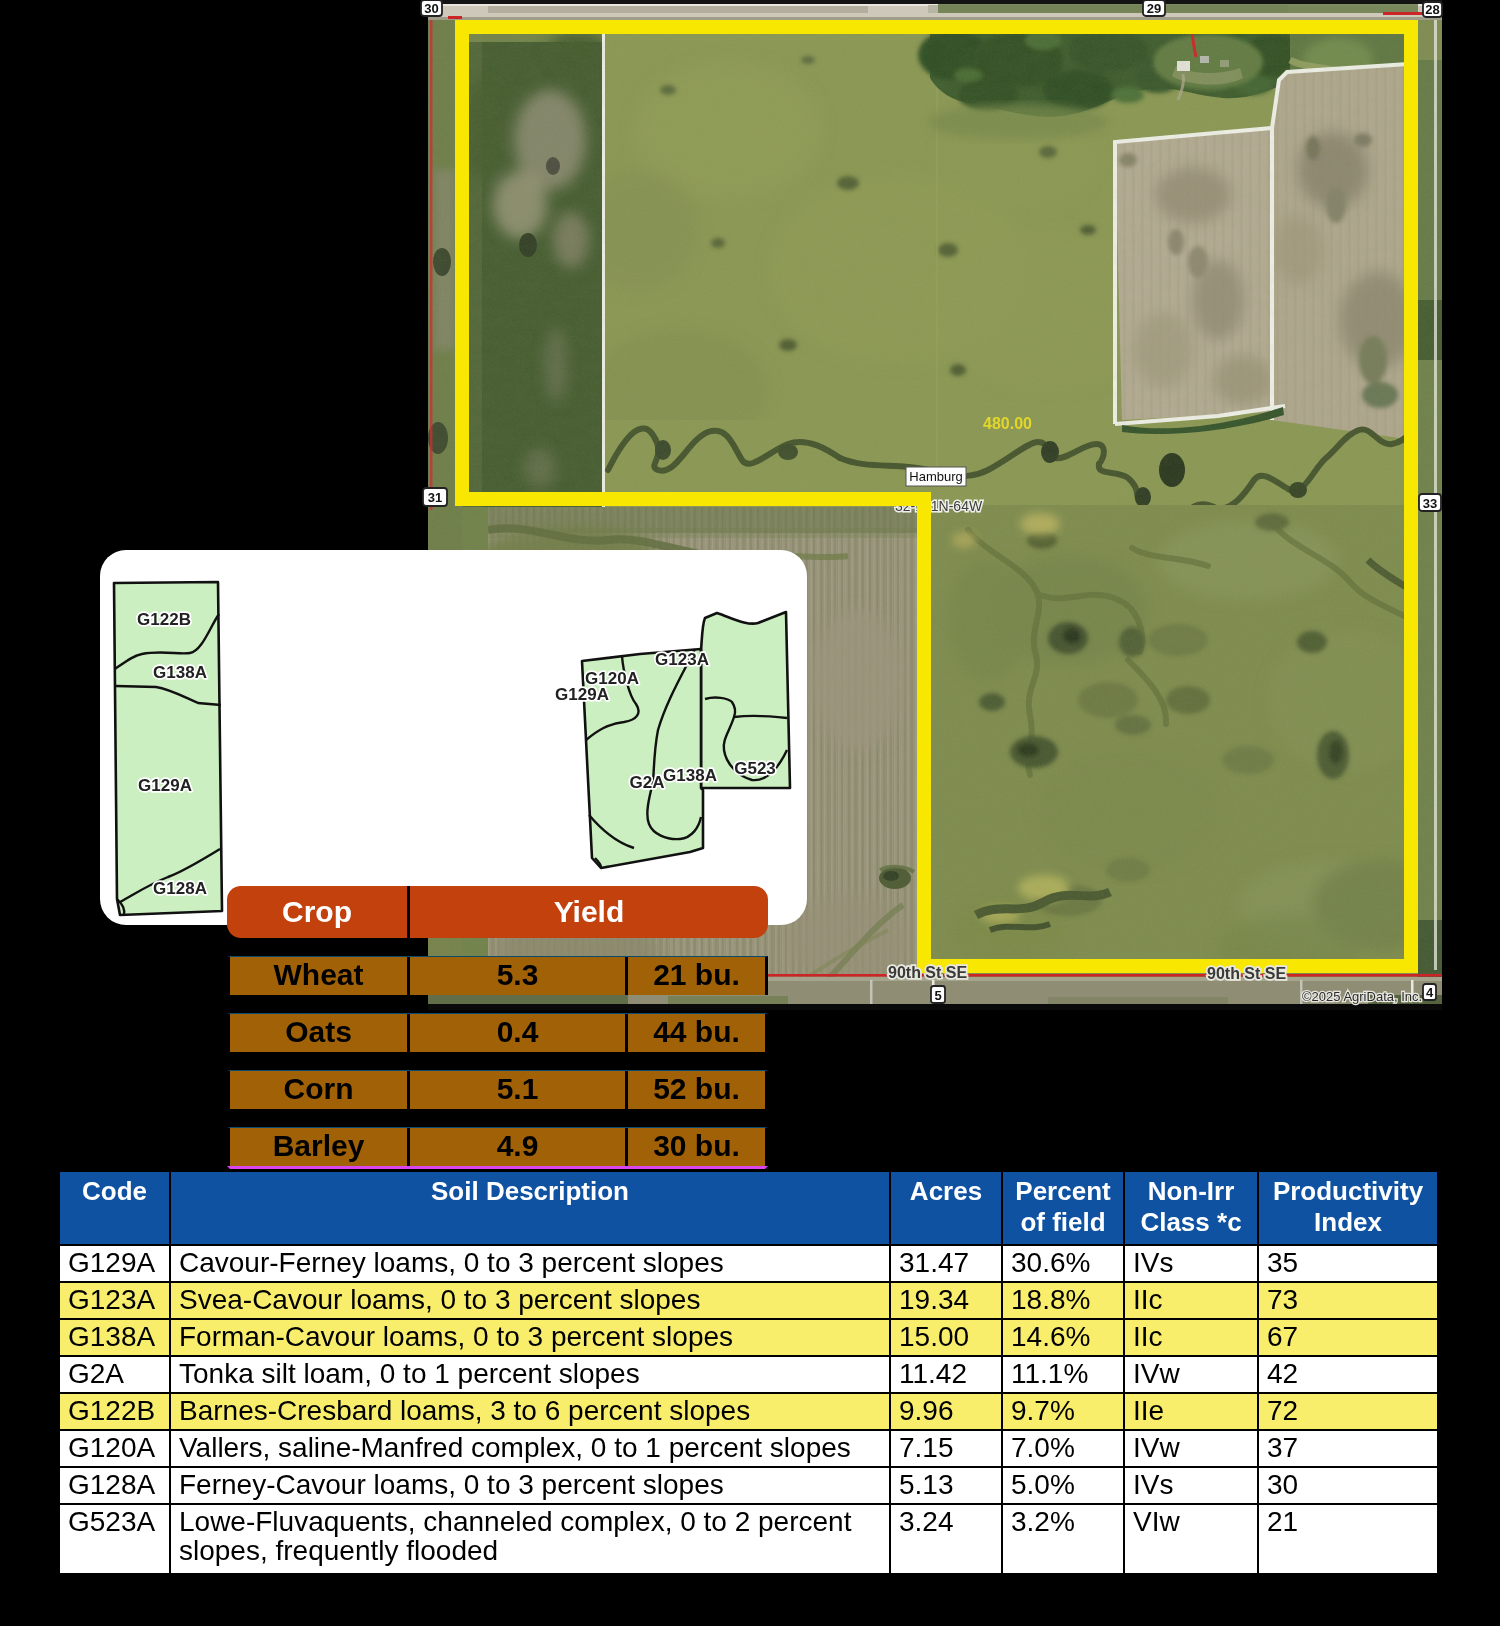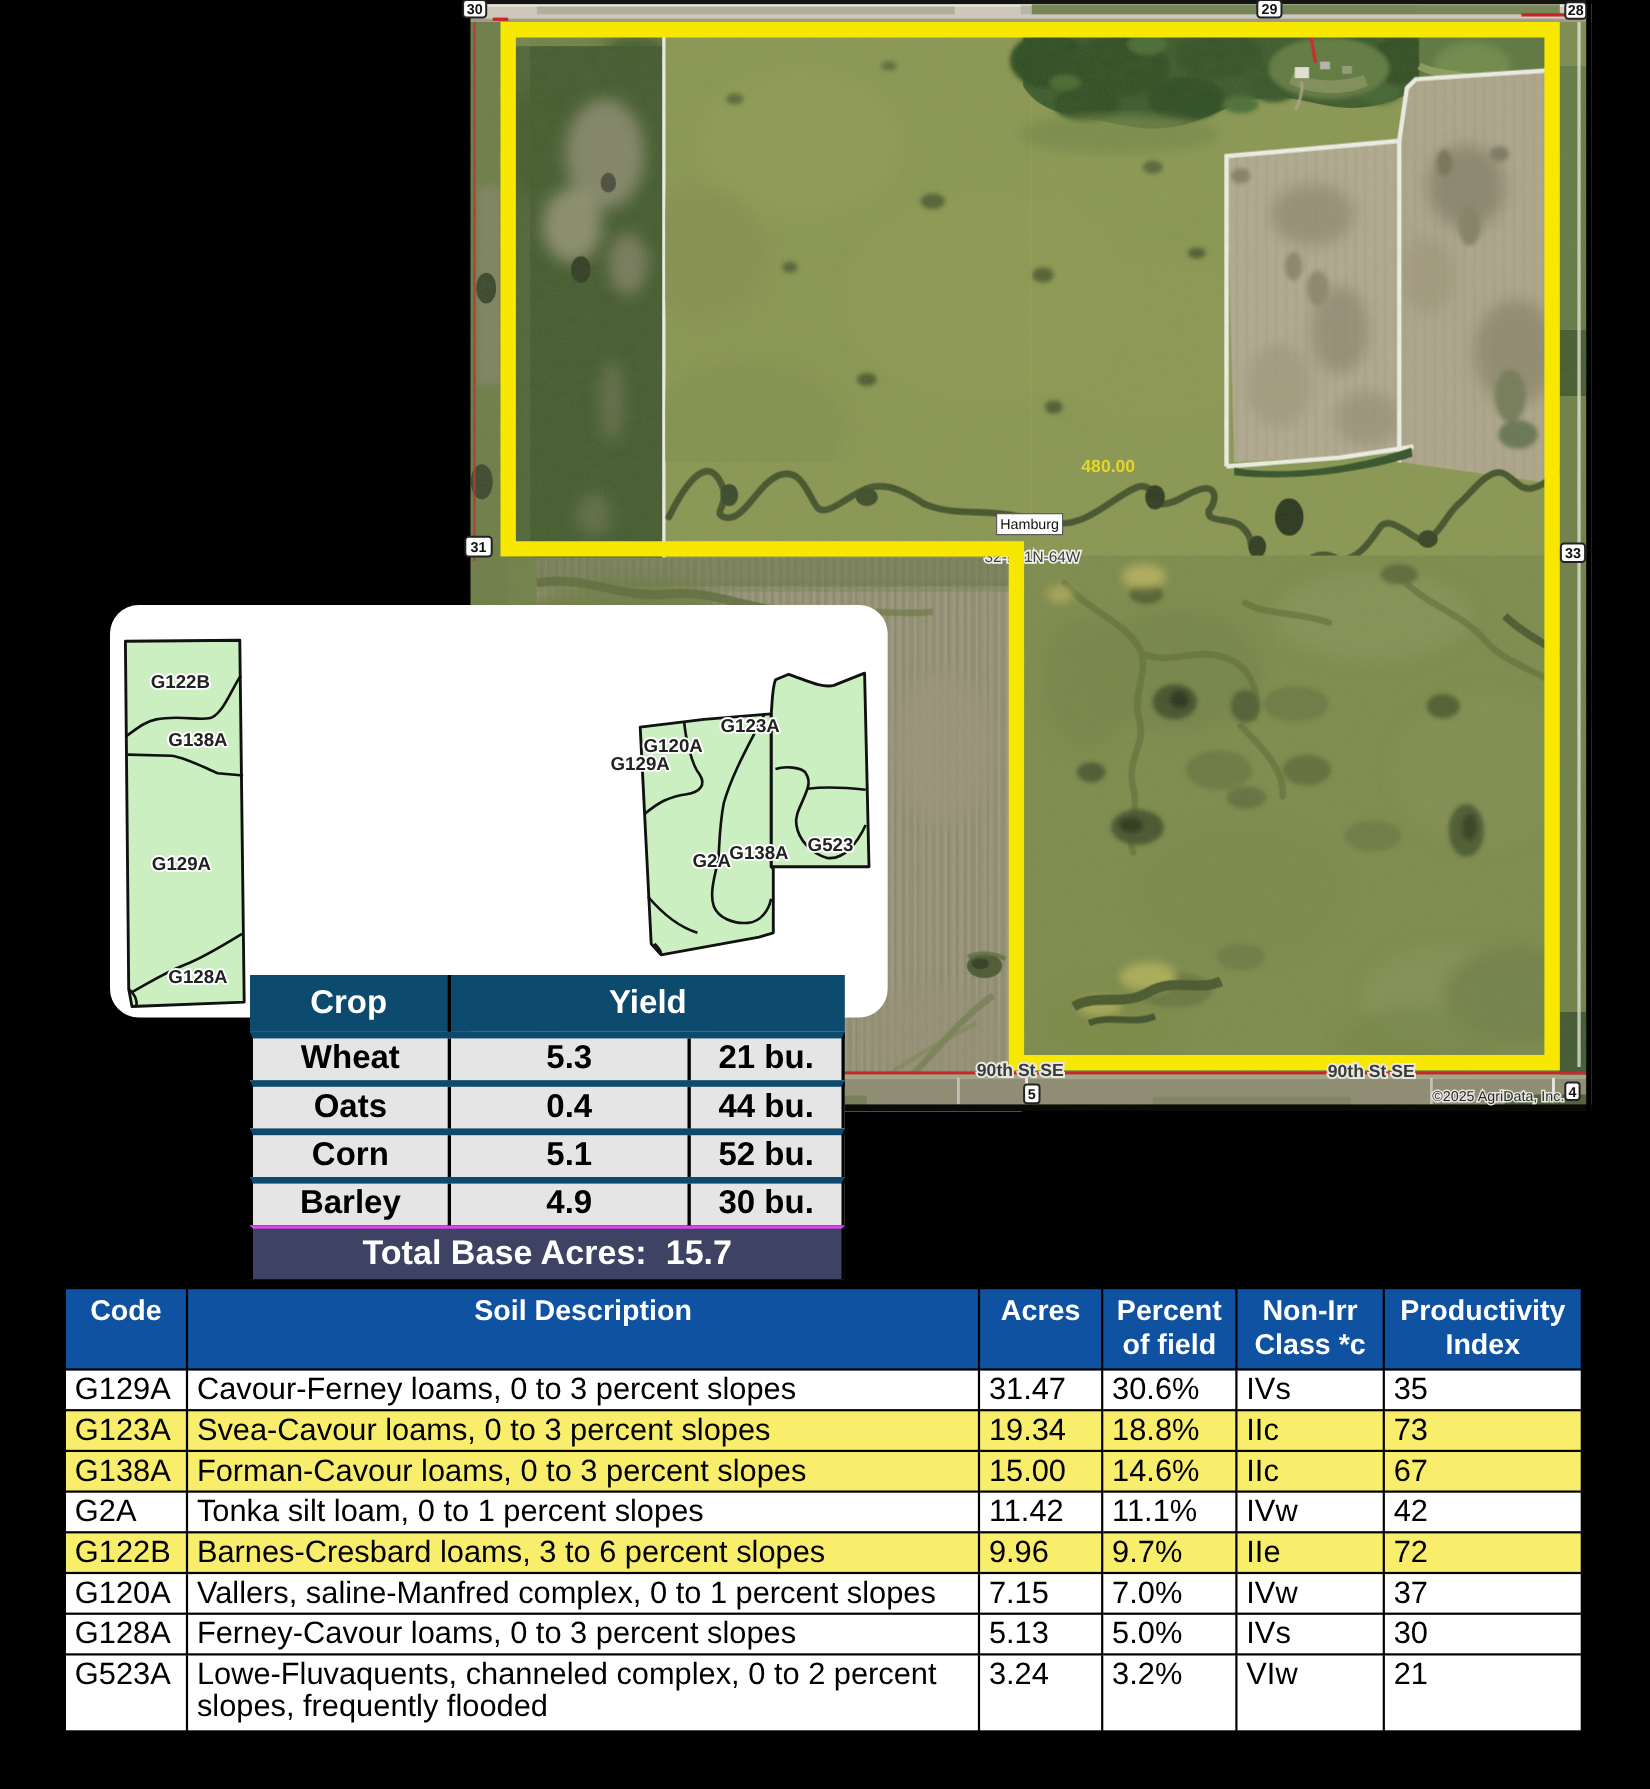--- a/index.html
+++ b/index.html
@@ -3,25 +3,25 @@
 <meta charset="utf-8">
 <style>
   html,body{margin:0;padding:0;background:#000;}
   body{width:1500px;height:1626px;position:relative;font-family:"Liberation Sans",sans-serif;overflow:hidden;}
   #map{position:absolute;left:428px;top:0;width:1019px;height:1010px;overflow:visible;}
   #panel{position:absolute;left:100px;top:550px;width:707px;height:375px;background:#fff;border-radius:26px;}
   #panelsvg{position:absolute;left:0;top:0;}
 
   
   #croptable{position:absolute;left:227px;top:886px;width:541px;}
-  #croptable .hdr{display:flex;background:#0c4a6e;}
+  #croptable .hdr{display:flex;background:#c2410c;border-radius:14px;}
   #croptable .hdr div{color:#fff;font-weight:bold;font-size:30px;text-align:center;
      padding:9px 0 9px 0;border-right:3px solid #000;}
   #croptable .hdr div:last-child{border-right:none;}
-  #croptable .row{display:flex;background:#e5e5e5;border-top:6px solid #0c4a6e;border-left:3px solid #000;border-right:3px solid #000;}
+  #croptable .row{display:flex;background:#a16207;border-top:1px solid #0c4a6e;border-left:3px solid #000;border-right:3px solid #000;margin-top:18px;}
   #croptable .row div{color:#000;font-weight:bold;font-size:30px;text-align:center;
      padding:1px 0 2px 0;border-right:3px solid #000;height:35px;}
   #croptable .row div:last-child{border-right:none;}
   #croptable .hdr .c1{width:180px;} #croptable .hdr .c2{width:215px;} .row .c1{width:177px;} .row .c2{width:215px;} #croptable .c3{flex:1;}
   #croptable .foot{background:#3e4263;border-left:3px solid #000;border-right:3px solid #000;color:#fff;font-weight:bold;font-size:31px;
      text-align:center;padding:4px 0 6px 0;border-top:3px solid #d946ef;}
 
   
   #soiltable{position:absolute;left:57px;top:1169px;width:1383px;border-collapse:collapse;border:3px solid #000;table-layout:fixed;
      font-size:28px;color:#000;}

